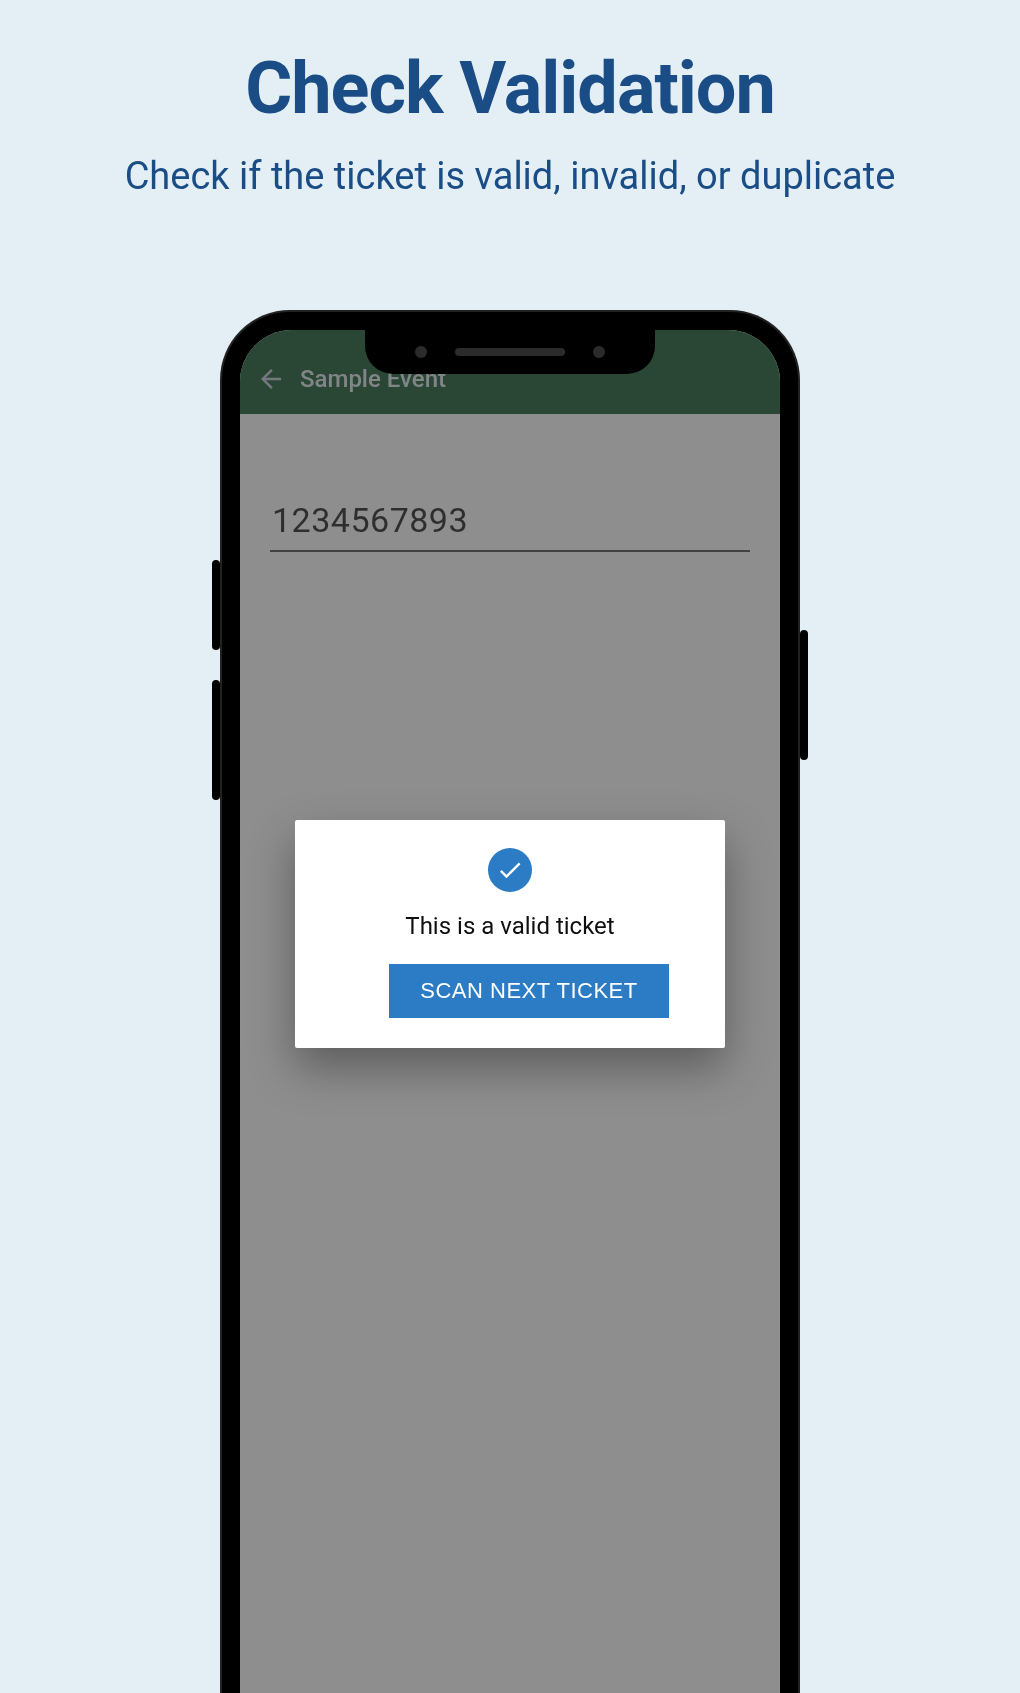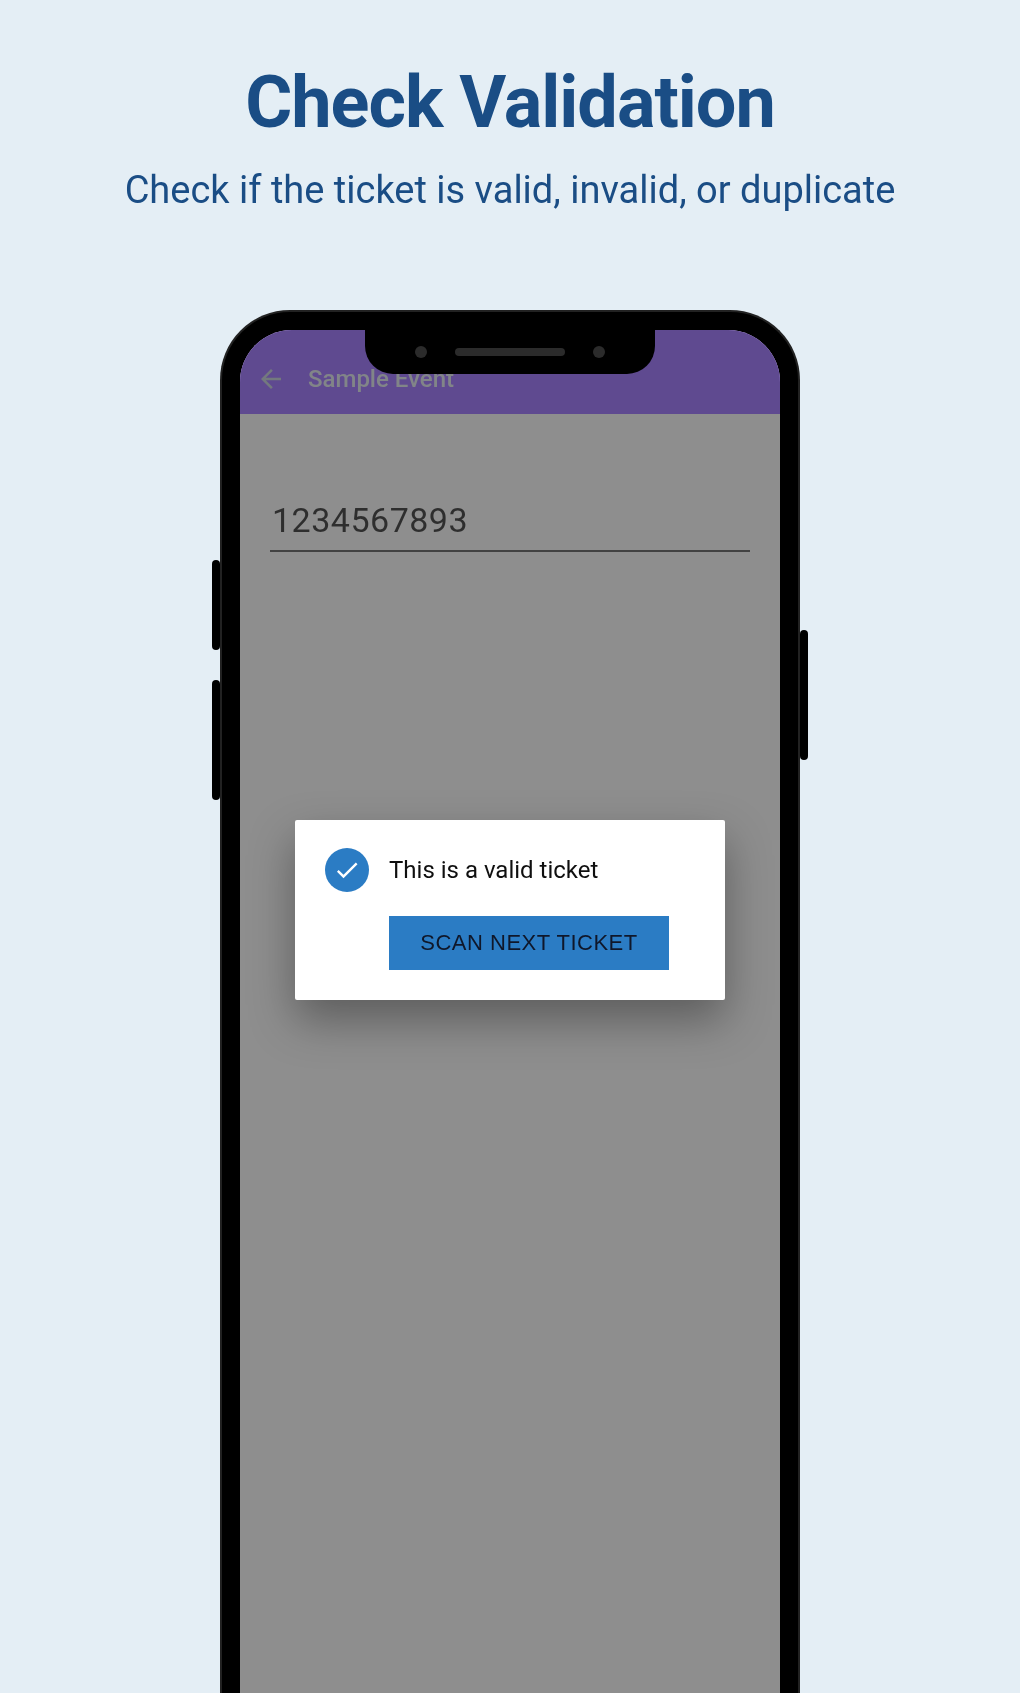--- a/index.html
+++ b/index.html
@@ -9,21 +9,21 @@
     font-family: -apple-system, BlinkMacSystemFont, "Segoe UI", Roboto, Arial, sans-serif;
     overflow: hidden;
     position: relative;
   }
 
   .page-title {
     text-align: center;
     color: #1a4d85;
     font-size: 72px;
     font-weight: 700;
-    margin-top: 60px;
+    margin-top: 46px;
     letter-spacing: -1px;
   }
   .page-subtitle {
     text-align: center;
     color: #1a4d85;
     font-size: 38px;
     font-weight: 400;
     margin-top: 20px;
     line-height: 1.35;
     padding: 0 56px;
@@ -88,26 +88,26 @@
     width: 12px; height: 12px; background: #2b2b2b; border-radius: 50%;
     position: absolute; right: 50px;
   }
   .cam2 {
     width: 12px; height: 12px; background: #2b2b2b; border-radius: 50%;
     position: absolute; left: 50px;
   }
 
   .app-bar {
     height: 84px;
-    background: #8b5cf6;
+    background: #14532d;
     display: flex;
     align-items: center;
     padding: 0 14px;
     padding-top: 14px;
-    gap: 20px;
+    gap: 12px;
   }
   .back-arrow {
     width: 34px; height: 34px;
     display: flex; align-items: center; justify-content: center;
     color: #b7c3cf;
     cursor: pointer;
   }
   .app-bar-title {
     color: #d6dde4;
     font-size: 24px;
@@ -168,38 +168,39 @@
     background: #fff;
     border-radius: 2px;
     box-shadow: 0 20px 45px rgba(0,0,0,0.35);
     padding: 28px 30px 30px 30px;
   }
   .dialog-row {
     display: flex;
     align-items: center;
     gap: 20px;
     margin-bottom: 24px;
+    flex-direction: column;
   }
   .check-badge {
     width: 44px; height: 44px;
     background: #2b7cc4;
     border-radius: 50%;
     display:flex;align-items:center;justify-content:center;
     flex-shrink:0;
   }
   .dialog-text {
     font-size: 24px;
     color: #0f0f0f;
   }
   .scan-next {
     display: block;
     width: 280px;
     margin-left: 64px;
     background: #2b7cc4;
-    color: #0f172a;
+    color: #ffffff;
     font-size: 22px;
     font-weight: 500;
     letter-spacing: 0.5px;
     border: none;
     padding: 14px 0;
     cursor: pointer;
   }
 </style>
 </head>
 <body>

